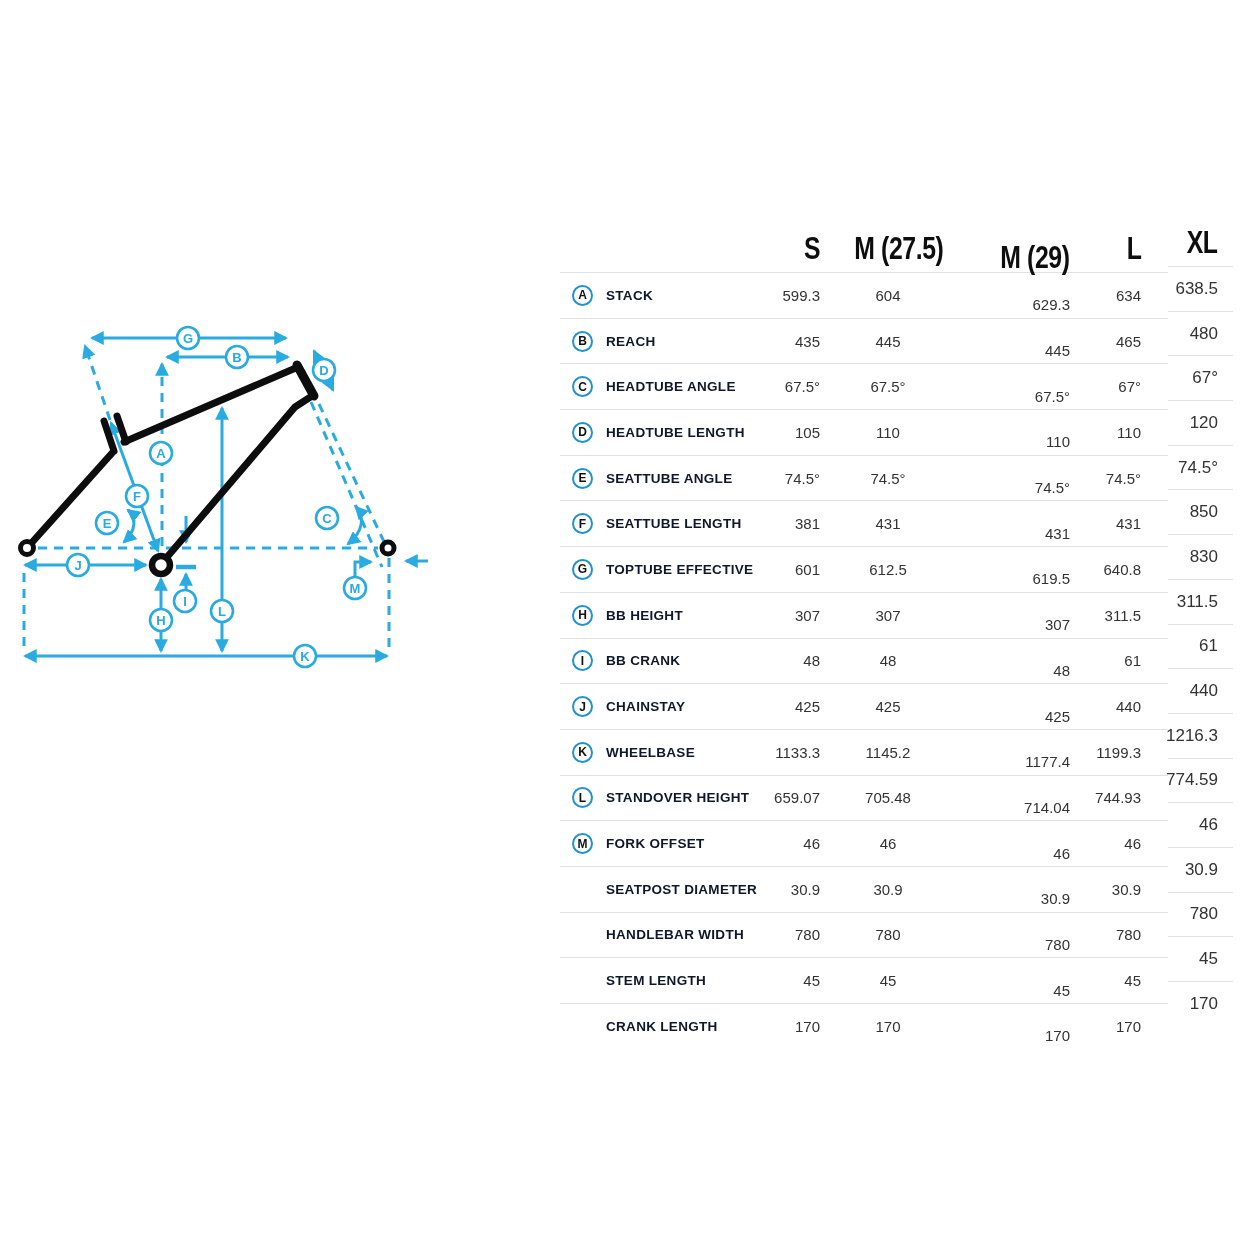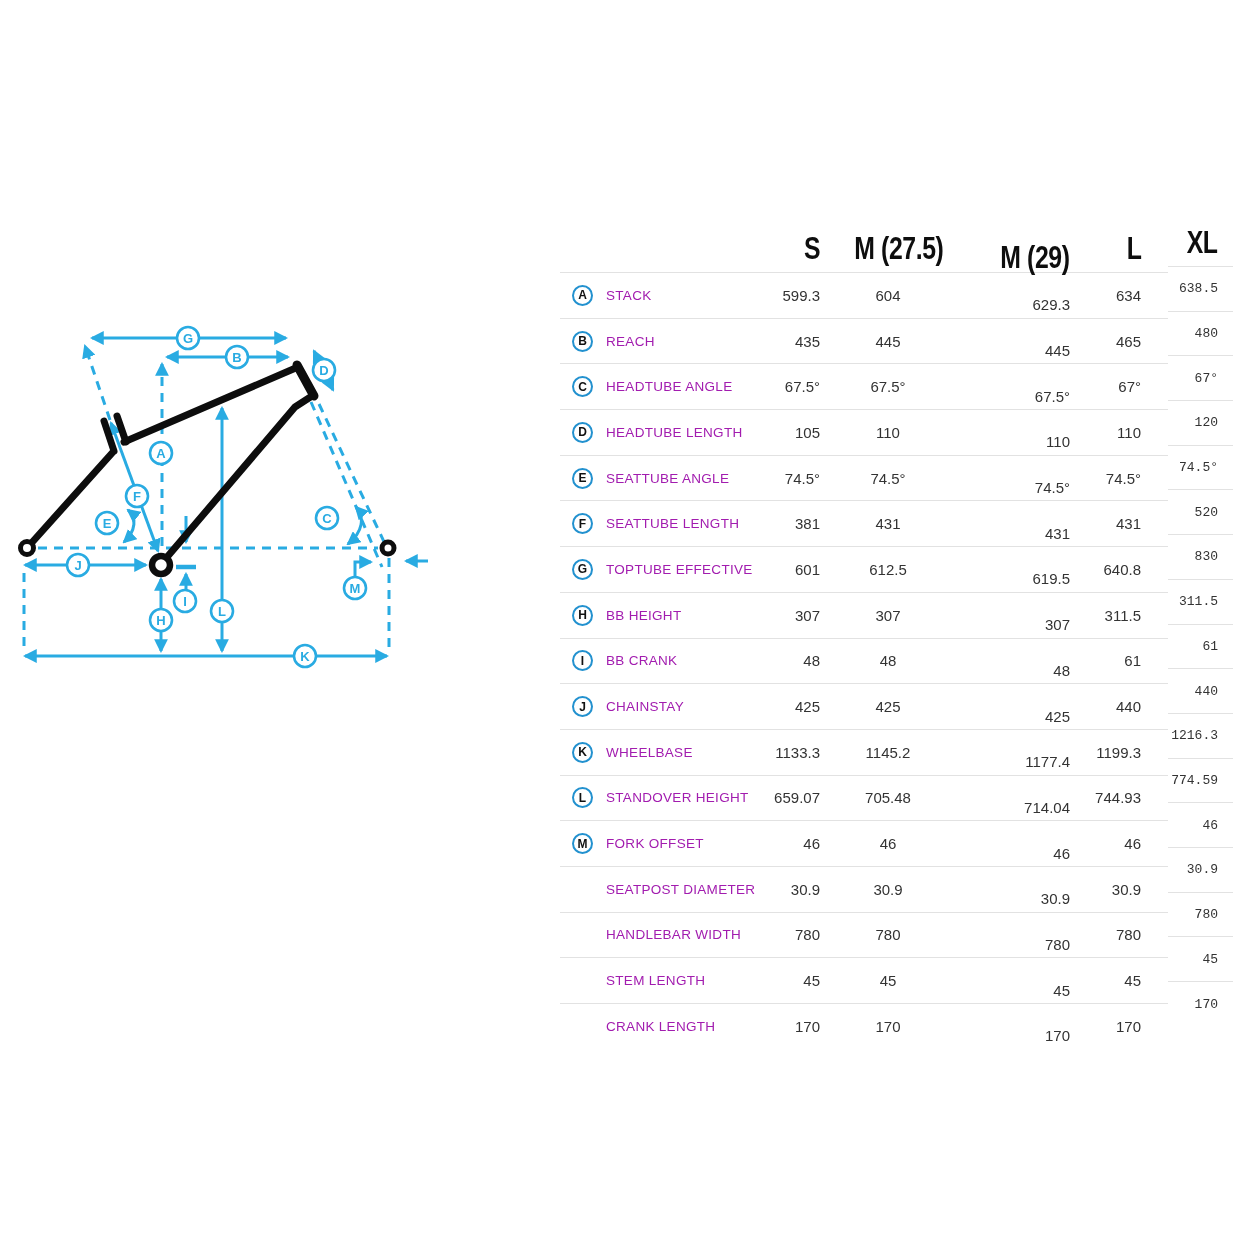--- a/index.html
+++ b/index.html
@@ -20,26 +20,26 @@
   .c0{width:50px;}.c1{width:136px;text-align:center;}.c2{width:114px;margin-top:19px;}.c3{width:71px;margin-right:25px;}
 
   .size-hdr{font-weight:700;color:#0e0e0e;}
   .size-hdr span{display:inline-block;transform:scaleX(.8);transform-origin:100% 60%;
                  font-size:31px;font-weight:700;letter-spacing:-.5px;white-space:nowrap;}
 
   .badge{width:17px;height:17px;border:2.6px solid #2291cf;border-radius:50%;
          display:flex;align-items:center;justify-content:center;flex:none;
          font-size:12px;font-weight:700;color:#111;line-height:1;}
   .badge.hidden{visibility:hidden;}
-  .row-label{margin-left:13px;font-size:13.5px;font-weight:400;color:#a21caf;letter-spacing:.3px;white-space:nowrap;}
+  .row-label{margin-left:13px;font-size:13.5px;font-weight:700;color:#0f172a;letter-spacing:.3px;white-space:nowrap;}
 
   .xl-col .thead{justify-content:flex-end;padding-right:15px;box-sizing:border-box;align-items:center;}
   .xl-cell{height:44.7px;display:flex;align-items:center;justify-content:flex-end;
            padding-right:15px;box-sizing:border-box;border-bottom:1px solid #e2e2e2;
-           font-size:13px;color:#333;font-family:Liberation Mono, monospace;}
+           font-size:17px;color:#333;}
   .xl-col .xl-cell:last-child{border-bottom:none;}
 
   
   .diagram-wrap{position:absolute;left:0;top:320px;width:450px;height:360px;}
   svg text.blt{font-family:"Liberation Sans",sans-serif;font-size:13px;font-weight:700;
                fill:#29abe2;text-anchor:middle;}
 </style>
 </head>
 <body>
 
@@ -386,21 +386,21 @@
     <div class="xl-col">
       <div class="thead size-hdr">
           <span>XL</span>
         </div>
       <div id="xl-body">
           <div class="xl-cell">638.5</div>
           <div class="xl-cell">480</div>
           <div class="xl-cell">67°</div>
           <div class="xl-cell">120</div>
           <div class="xl-cell">74.5°</div>
-          <div class="xl-cell">520</div>
+          <div class="xl-cell">850</div>
           <div class="xl-cell">830</div>
           <div class="xl-cell">311.5</div>
           <div class="xl-cell">61</div>
           <div class="xl-cell">440</div>
           <div class="xl-cell">1216.3</div>
           <div class="xl-cell">774.59</div>
           <div class="xl-cell">46</div>
           <div class="xl-cell">30.9</div>
           <div class="xl-cell">780</div>
           <div class="xl-cell">45</div>

